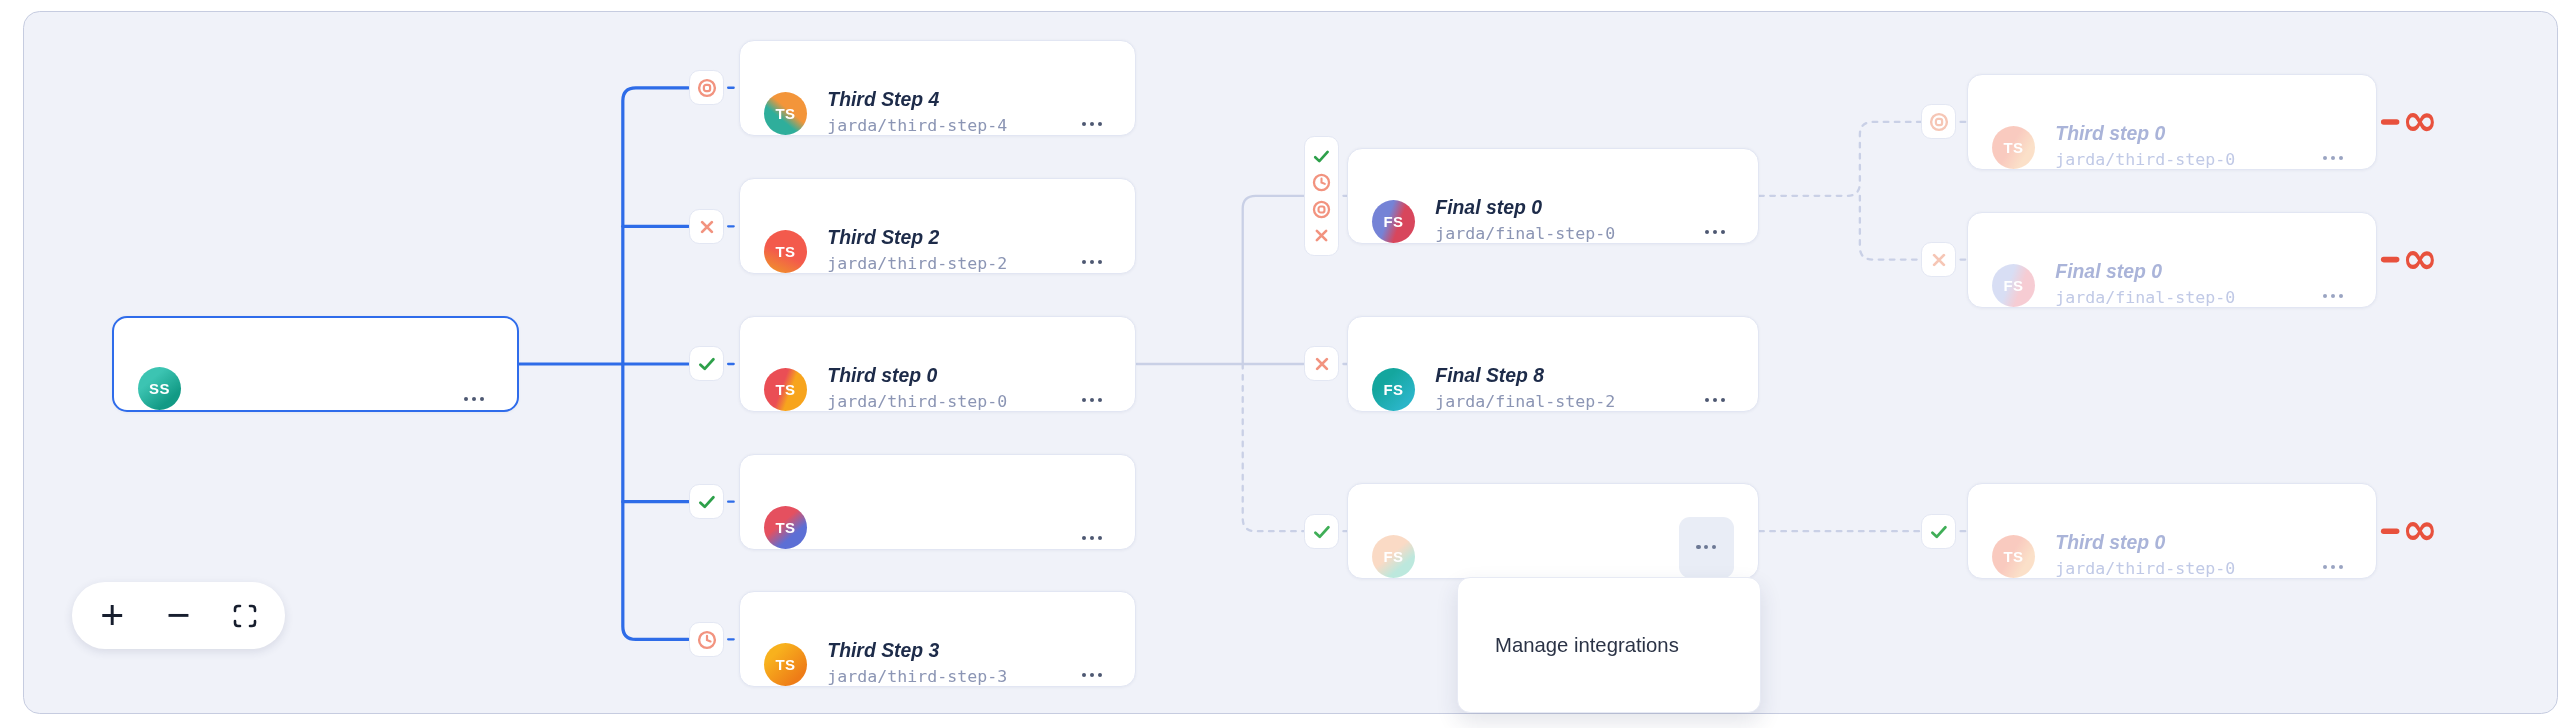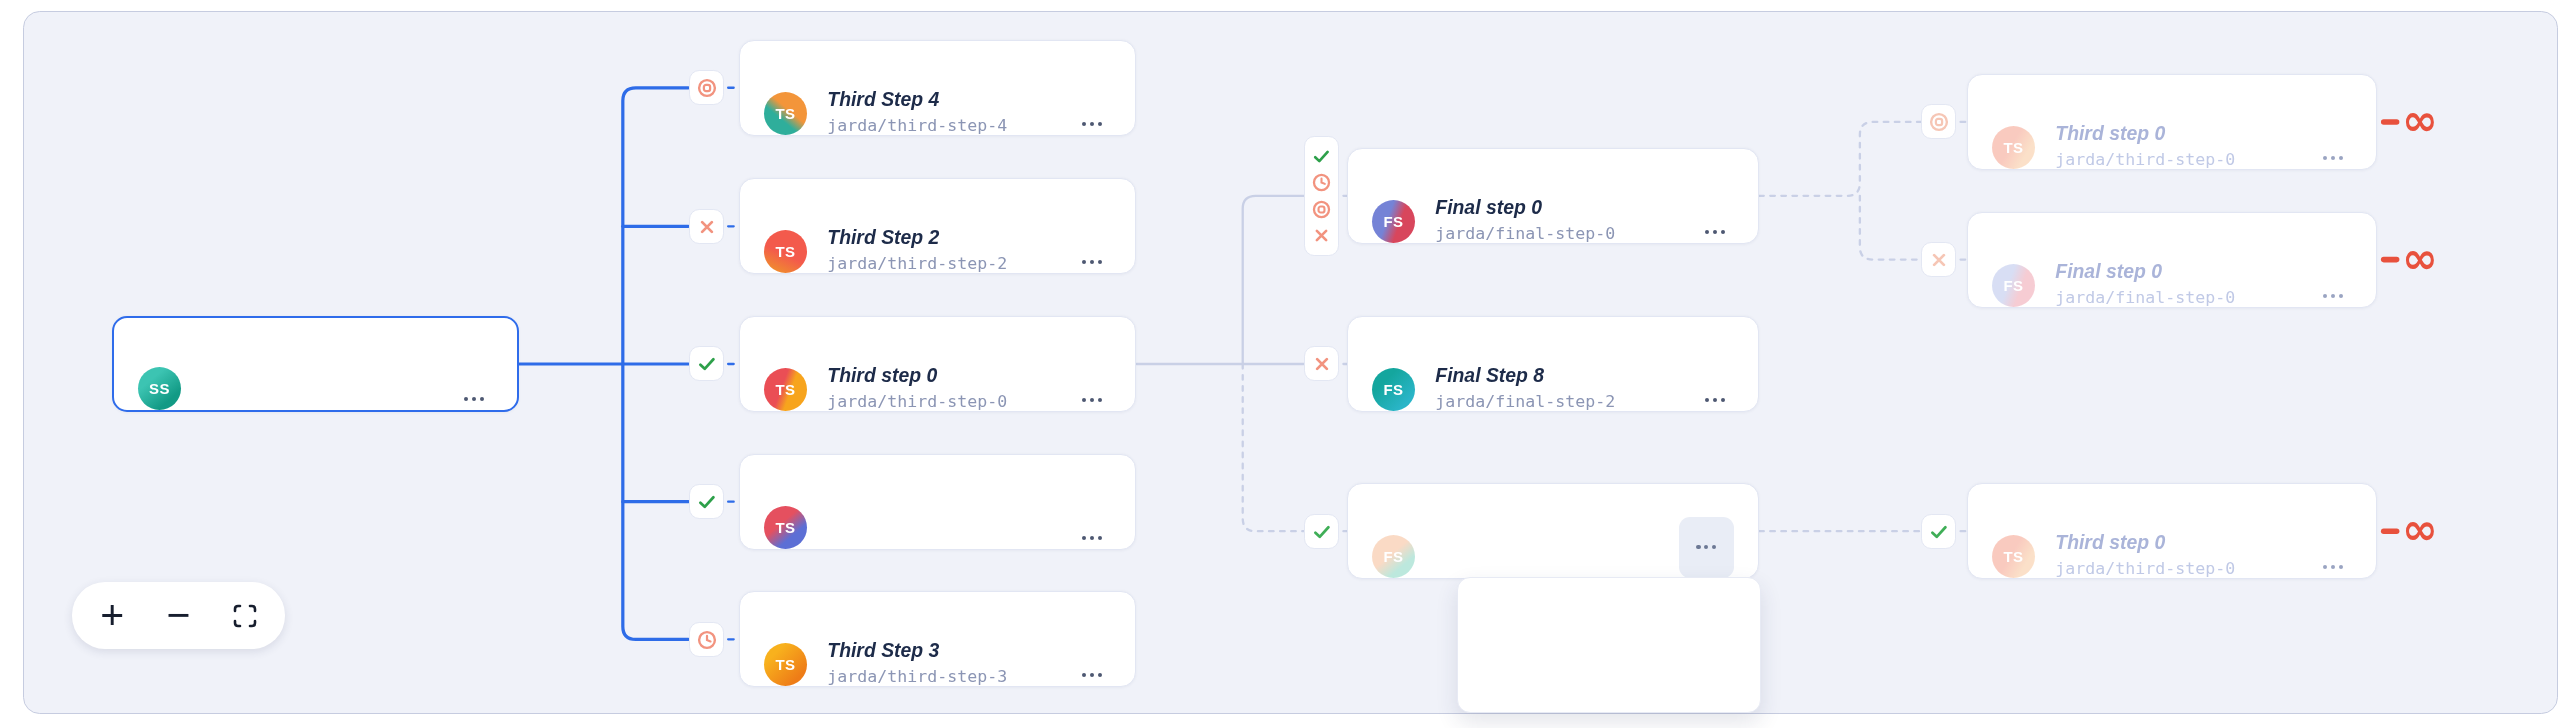--- a/index.html
+++ b/index.html
@@ -335,20 +335,21 @@
         <i></i>
         <i></i>
       </div>
   </div>
 
   <div class="loop" style="left:2402px;top:99px">∞</div>
   <div class="loop" style="left:2402px;top:237px">∞</div>
   <div class="loop" style="left:2402px;top:508px">∞</div>
 
   <div class="menu">
+    <div class="mitem">Manage integrations</div>
   </div>
 
   <div class="toolbar">
     <div class="tbtn">+</div>
     <div class="tbtn">−</div>
     <div class="tbtn">
       <svg width="28" height="28" viewBox="0 0 28 28">
         <path d="M4 9 V7 Q4 4 7 4 H9 M19 4 H21 Q24 4 24 7 V9 M24 19 V21 Q24 24 21 24 H19 M9 24 H7 Q4 24 4 21 V19" stroke="#171e2e" stroke-width="2.6" fill="none" stroke-linecap="round"></path>
       </svg>
     </div>

